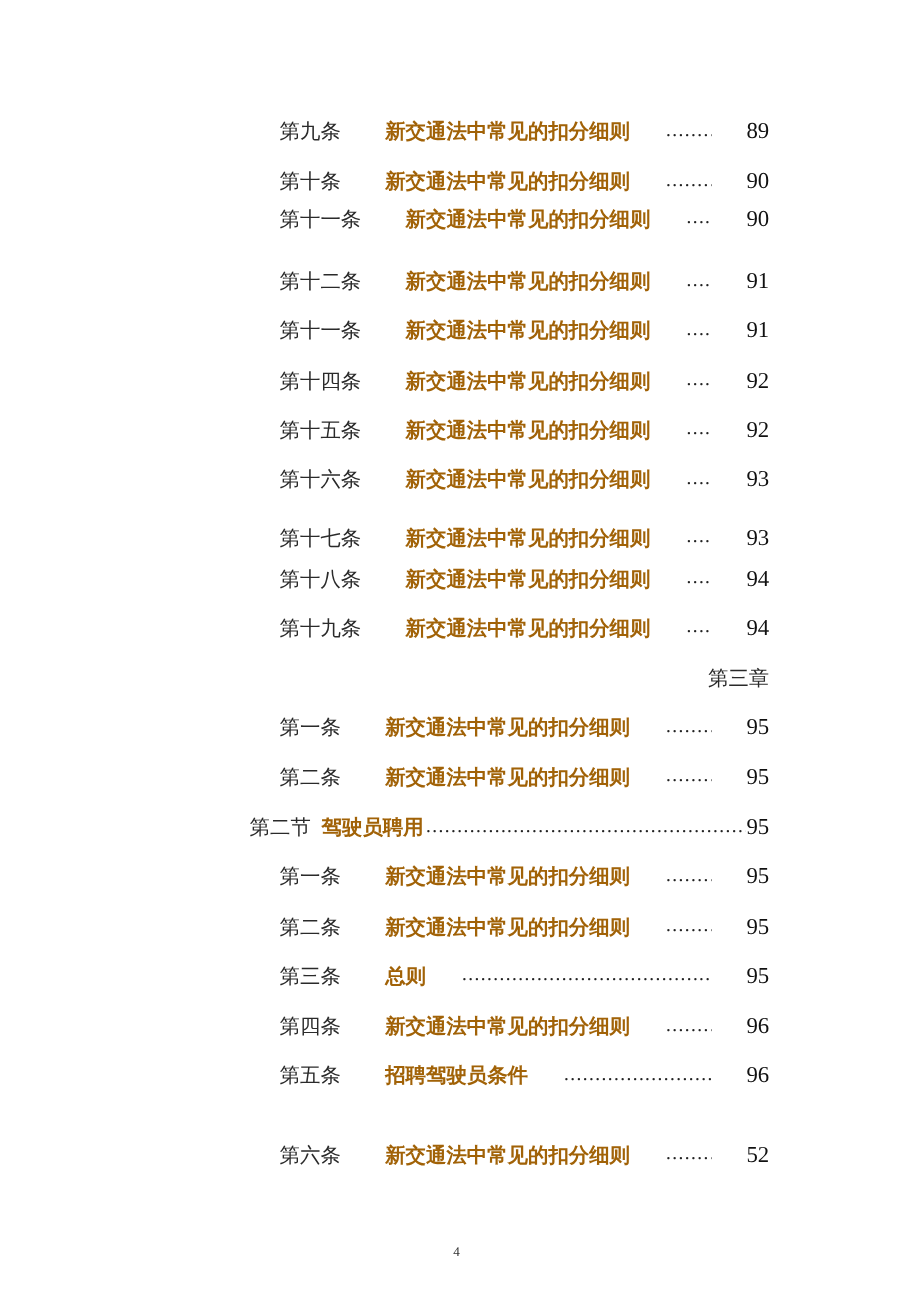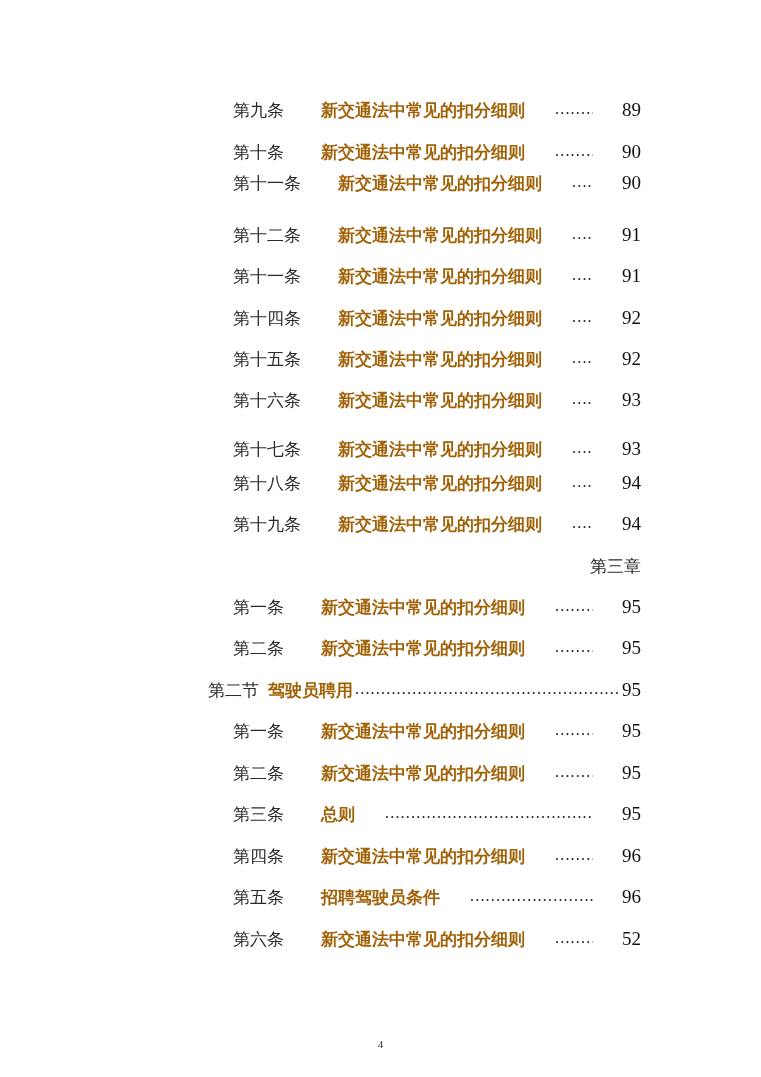--- a/index.html
+++ b/index.html
@@ -216,21 +216,21 @@
     <span class="toc-page">96</span>
   </div>
 
   <div class="toc-entry lvl-article" style="top:884px">
     <span class="toc-prefix">第五条</span>
     <span class="toc-title">招聘驾驶员条件</span>
     <span class="toc-leader"></span>
     <span class="toc-page">96</span>
   </div>
 
-  <div class="toc-entry lvl-article" style="top:926px">
+  <div class="toc-entry lvl-article" style="top:950px">
     <span class="toc-prefix">第六条</span>
     <span class="toc-title">新交通法中常见的扣分细则</span>
     <span class="toc-leader"></span>
     <span class="toc-page">52</span>
   </div>
 
 </div>
 
 <div class="page-number">4</div>
 

